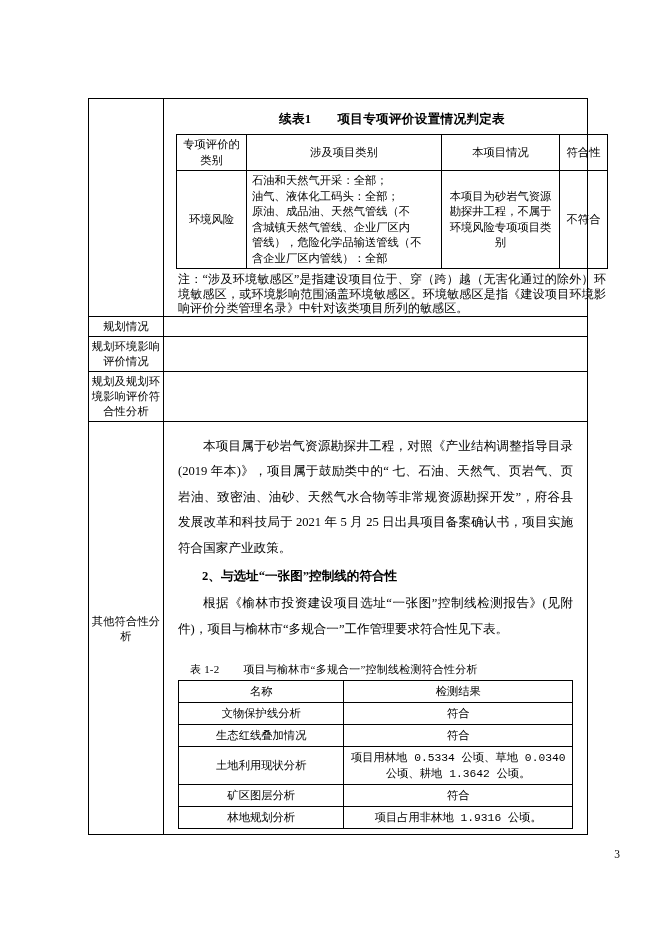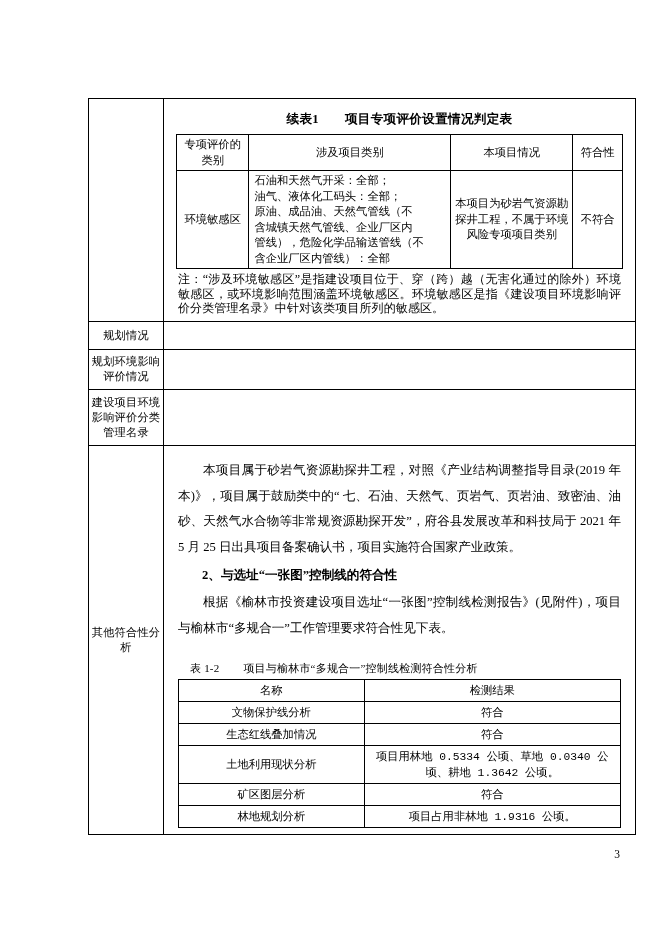--- a/index.html
+++ b/index.html
@@ -14,21 +14,21 @@
     color: #000;
     position: relative;
     overflow: hidden;
   }
 
   
   .page {
     position: absolute;
     left: 88px;
     top: 98px;
-    width: 548px;
+    width: 500px;
     height: 737px;
     border: 1.4px solid #000;
     box-sizing: border-box;
     display: flex;
     flex-direction: column;
   }
 
   .row {
     display: flex;
     border-bottom: 1.1px solid #000;
@@ -177,21 +177,21 @@
             <col style="width:48px">
           </colgroup>
           <tbody>
             <tr>
               <td>专项评价的类别</td>
               <td>涉及项目类别</td>
               <td>本项目情况</td>
               <td>符合性</td>
             </tr>
             <tr>
-              <td>环境敏感区</td>
+              <td>环境风险</td>
               <td class="tl">
                 <span>石油和天然气开采：全部；</span><br>
                 <span>油气、液体化工码头：全部；</span><br>
                 <span>原油、成品油、天然气管线（不</span><br>
                 <span>含城镇天然气管线、企业厂区内</span><br>
                 <span>管线），危险化学品输送管线（不</span><br>
                 <span>含企业厂区内管线）：全部</span>
               </td>
               <td>本项目为砂岩气资源勘探井工程，不属于环境风险专项项目类别</td>
               <td>不符合</td>
@@ -208,21 +208,21 @@
     <div class="label-cell">规划情况</div>
     <div class="content-cell"></div>
   </div>
 
   <div class="row row-ghpj">
     <div class="label-cell">规划环境影响评价情况</div>
     <div class="content-cell"></div>
   </div>
 
   <div class="row row-ghfx">
-    <div class="label-cell">建设项目环境影响评价分类管理名录</div>
+    <div class="label-cell">规划及规划环境影响评价符合性分析</div>
     <div class="content-cell"></div>
   </div>
 
   <div class="row row-other">
     <div class="label-cell">其他符合性分析</div>
     <div class="content-cell">
       <div class="body-wrap">
         <div class="p-body">本项目属于砂岩气资源勘探井工程，对照《产业结构调整指导目录(2019 年本)》，项目属于鼓励类中的“ 七、石油、天然气、页岩气、页岩油、致密油、油砂、天然气水合物等非常规资源勘探开发”，府谷县发展改革和科技局于 2021 年 5 月 25 日出具项目备案确认书，项目实施符合国家产业政策。</div>
 
         <div class="h-sec">2、与选址“一张图”控制线的符合性</div>

